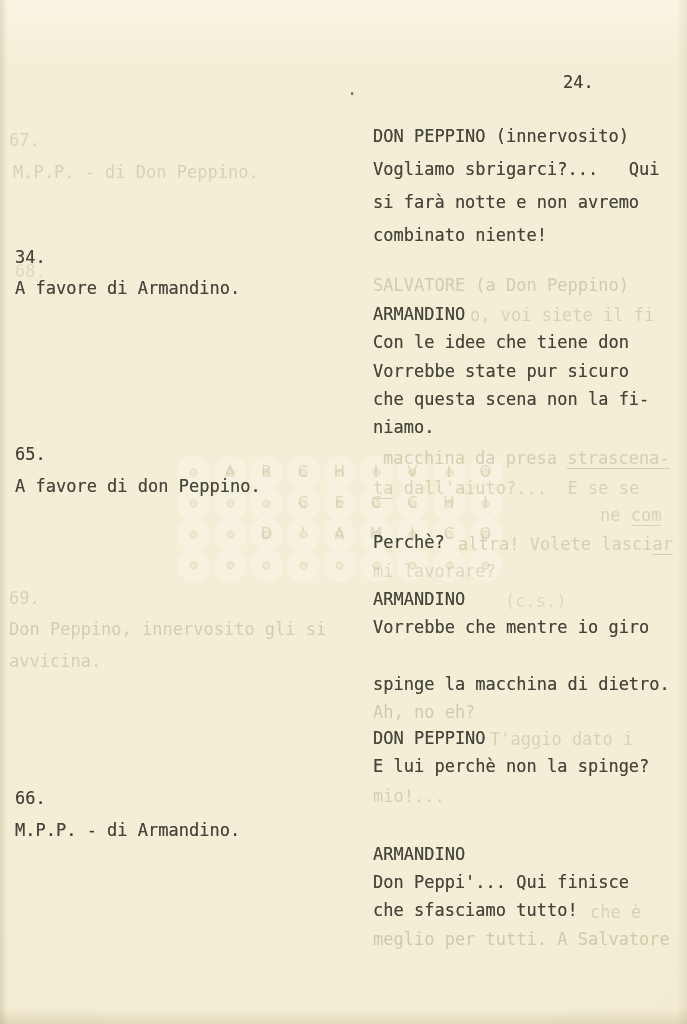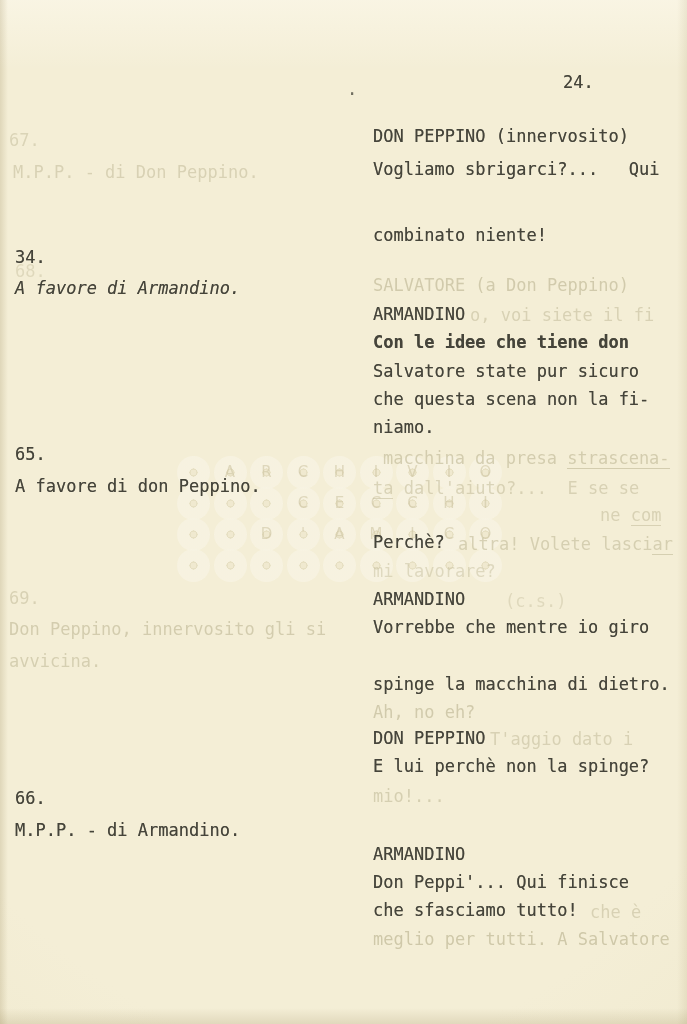--- a/index.html
+++ b/index.html
@@ -141,29 +141,30 @@
       <div class="wm-ring" style="left: 432.5px; top: 549px; width: 33px; height: 33px;"></div>
       <div class="wm-ring" style="left: 469px; top: 549px; width: 33px; height: 33px;"></div>
     </div>
   <div class="text-layer">
       <div class="line" style="left: 563px; top: 73px;">24.</div>
       <div class="line" style="left: 347px; top: 80px; opacity: 0.75;">.</div>
       <div class="line ghost" style="left: 9px; top: 131px; opacity: 0.55;">67.</div>
       <div class="line ghost" style="left: 13px; top: 163px; opacity: 0.6;">M.P.P. - di Don Peppino.</div>
       <div class="line" style="left: 373px; top: 127px;">DON PEPPINO (innervosito)</div>
       <div class="line" style="left: 373px; top: 160px;">Vogliamo sbrigarci?...   Qui</div>
+      <div class="line" style="left: 373px; top: 193px;">si farà notte e non avremo</div>
       <div class="line" style="left: 373px; top: 226px; text-align: right;">combinato niente!</div>
       <div class="line" style="left: 15px; top: 248px;">34.</div>
       <div class="line ghost" style="left: 15px; top: 262px; opacity: 0.45;">68.</div>
-      <div class="line" style="left: 15px; top: 279px; font-style: italic;">A favore di Armandino.</div>
+      <div class="line" style="left: 15px; top: 279px;">A favore di Armandino.</div>
       <div class="line ghost" style="left: 373px; top: 276px; opacity: 0.75;">SALVATORE (a Don Peppino)</div>
       <div class="line" style="left: 373px; top: 305px;">ARMANDINO</div>
       <div class="line ghost" style="left: 470px; top: 306px; opacity: 0.6;">o, voi siete il fi</div>
-      <div class="line" style="left: 373px; top: 333px; font-weight: bold;">Con le idee che tiene don</div>
-      <div class="line" style="left: 373px; top: 362px;">Salvatore state pur sicuro</div>
+      <div class="line" style="left: 373px; top: 333px;">Con le idee che tiene don</div>
+      <div class="line" style="left: 373px; top: 362px;">Vorrebbe state pur sicuro</div>
       <div class="line" style="left: 373px; top: 390px;">che questa scena non la fi-</div>
       <div class="line" style="left: 373px; top: 418px;">niamo.</div>
       <div class="line" style="left: 15px; top: 445px;">65.</div>
       <div class="line" style="left: 15px; top: 477px;">A favore di don Peppino.</div>
       <div class="line ghost" style="left: 383px; top: 449px; opacity: 0.7;"><span>macchina da presa </span><span class="u">strascena-</span></div>
       <div class="line ghost" style="left: 373px; top: 479px; opacity: 0.6;"><span class="u">ta</span><span> dall'aiuto?...  E se se</span></div>
       <div class="line ghost" style="left: 600px; top: 506px; opacity: 0.6;"><span>ne </span><span class="u">com</span></div>
       <div class="line" style="left: 373px; top: 533px;">Perchè?</div>
       <div class="line ghost" style="left: 458px; top: 535px; opacity: 0.65;"><span>altra! Volete lasci</span><span class="u">ar</span></div>
       <div class="line ghost" style="left: 373px; top: 562px; opacity: 0.5;">mi lavorare?</div>

